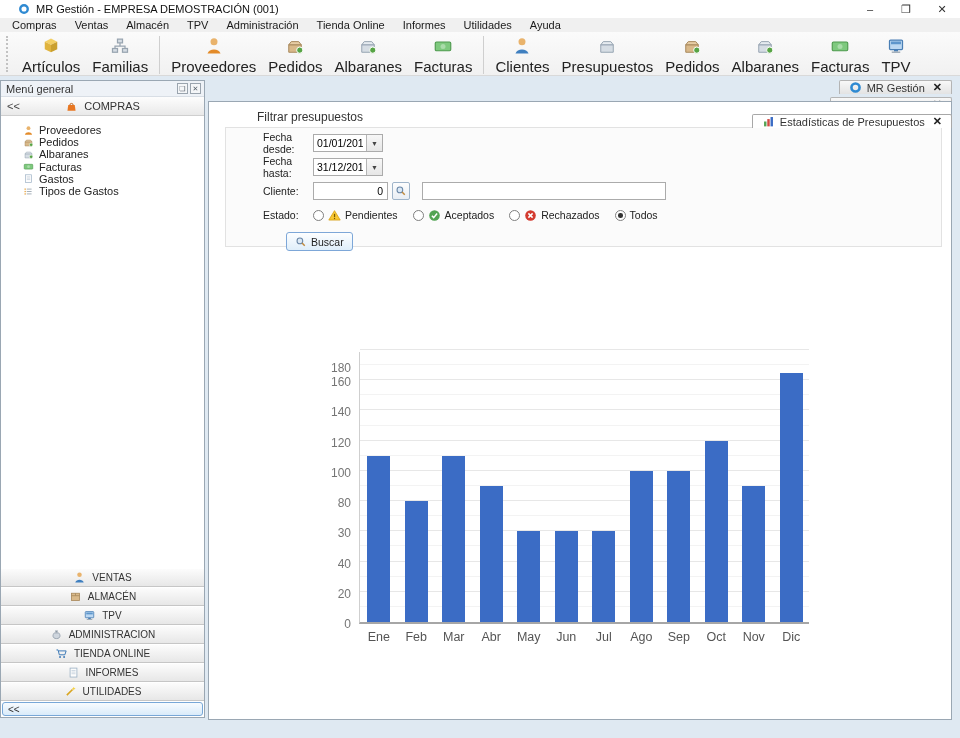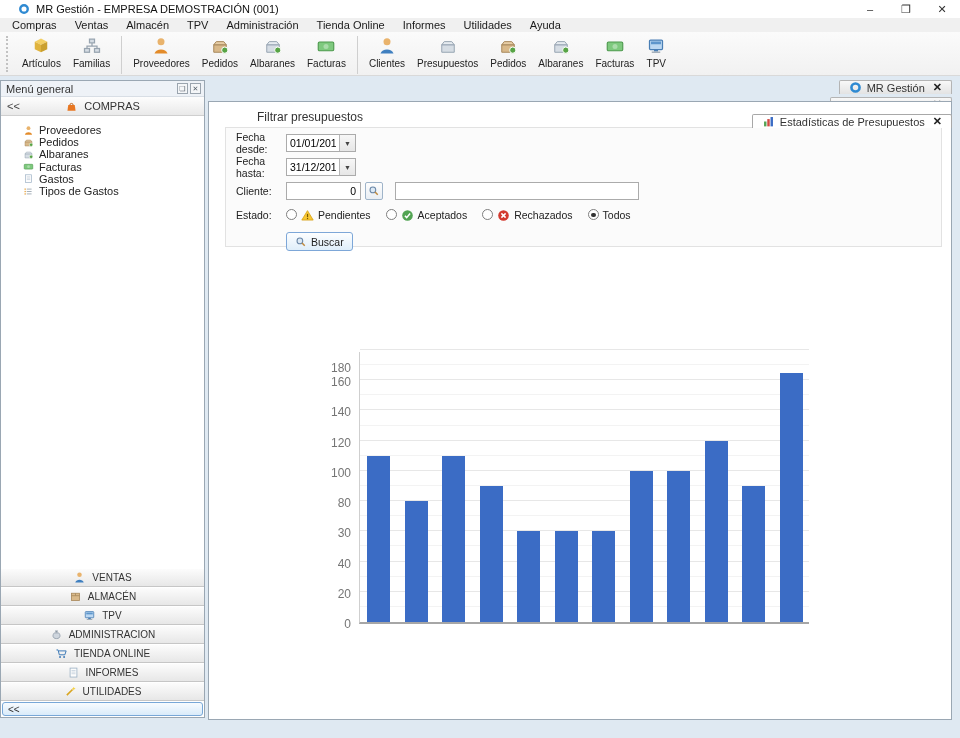--- a/index.html
+++ b/index.html
@@ -17,21 +17,21 @@
 
   
   .menubar { height:14px; background:#f0f0f0; display:flex; align-items:center; padding-left:3px; }
   .menubar .mitem { padding:0 9px; font-size:11px; color:#1a1a1a; line-height:14px; }
 
   
   .toolbar { height:44px; background:linear-gradient(#fbfbfb,#f1f1f1); border-bottom:1px solid #d9d9d9; display:flex; align-items:flex-start; padding:3px 2px 0 6px; }
   .grip { width:4px; height:36px; border-left:2px dotted #c2c2c2; margin:1px 6px 0 0; }
   .tbtn { display:flex; flex-direction:column; align-items:center; padding:1px 6px 0 6px; }
   .tbtn .ic { width:20px; height:20px; }
-  .tbtn .tlabel { margin-top:2px; font-size:10px; color:#222; white-space:nowrap; }
+  .tbtn .tlabel { margin-top:2px; font-size:15px; color:#222; white-space:nowrap; }
   .tsep { width:1px; background:#cfcfcf; height:38px; margin:1px 5px 0 5px; }
 
   
   .sidebar { position:absolute; left:0; top:80px; width:205px; height:638px; background:#fff; border:1px solid #9aa7b3; display:flex; flex-direction:column; }
   .sb-header { height:16px; background:#eef2f7; border-bottom:1px solid #d8dee5; display:flex; align-items:center; padding:0 3px 0 5px; }
   .sb-header .sb-title { flex:1; color:#333; }
   .dockbtn { width:11px; height:11px; border:1px solid #9aa4ae; background:#f4f6f8; display:flex; align-items:center; justify-content:center; font-size:7px; color:#5a646e; margin-left:2px; line-height:1; }
   .sb-section { position:relative; height:19px; background:linear-gradient(#fdfdfd,#e9e9e9); border-bottom:1px solid #cfcfcf; display:flex; align-items:center; }
   .sb-section .collapse { position:absolute; left:6px; color:#444; }
   .sb-section .seccenter { margin:0 auto; display:flex; align-items:center; gap:6px; color:#333; }
@@ -50,30 +50,30 @@
   .tab { height:20px; display:flex; align-items:center; gap:5px; padding:0 9px; background:linear-gradient(#f8f8f8,#e3e3e3); border:1px solid #b4b4b4; border-bottom:none; border-radius:2px 2px 0 0; color:#333; white-space:nowrap; }
   .tab .ic { width:13px; height:13px; }
   .tab .tclose { font-size:11px; font-weight:bold; color:#222; margin-left:3px; }
   .tab.active { background:#fff; height:21px; margin-bottom:-1px; position:relative; z-index:3; border-color:#a8a8a8; }
   .content { flex:1; background:#fff; border:1px solid #9aa7b3; position:relative; z-index:1; }
 
   
   .filter-title { position:absolute; left:16px; top:8px; color:#333; font-size:12px;margin-left:32px; }
   .filter-box { position:absolute; left:16px; right:9px; top:25px; height:120px; background:#fbfbfb; border:1px solid #e2e2e2; }
   .frow { display:flex; align-items:center; margin:6px 0 0 10px; height:18px; font-size:10.5px; color:#222; }
-  .flabel { width:50px; flex:none; }
+  .flabel { width:50px; flex:none;margin-left:27px; }
   .combo { display:flex; width:70px; height:18px; border:1px solid #ababab; background:#fff; }
   .combo input { flex:1; min-width:0; border:none; outline:none; font:inherit; text-align:right; padding:0 3px; background:#fff; }
   .combo .drop { width:16px; border-left:1px solid #b5b5b5; background:linear-gradient(#f7f7f7,#e6e6e6); display:flex; align-items:center; justify-content:center; font-size:7px; color:#444; }
   .num-input { width:75px; height:18px; border:1px solid #ababab; font:inherit; text-align:right; padding:0 4px; }
   .sq-btn { width:18px; height:18px; margin-left:4px; border:1px solid #9fb4c9; border-radius:2px; background:linear-gradient(#fdfdfd,#e9eef4); display:flex; align-items:center; justify-content:center; }
   .sq-btn .ic { width:12px; height:12px; }
   .name-input { width:244px; height:18px; border:1px solid #ababab; font:inherit; padding:0 4px; margin-left:12px; }
   .radio-group { display:flex; align-items:center; gap:15px; }
-  .radio-opt { display:flex; gap:4px; }
+  .radio-opt { display:flex; align-items:center; gap:4px; }
   .radio { width:11px; height:11px; border:1px solid #7f7f7f; border-radius:50%; background:#fff; position:relative; flex:none; }
   .radio.sel::after { content:""; position:absolute; left:2.5px; top:2.5px; width:4.5px; height:4.5px; border-radius:50%; background:#333; }
   .radio-opt .ic { width:13px; height:13px; }
   .buscar-btn { margin:8px 0 0 60px; height:19px; display:inline-flex; align-items:center; gap:4px; padding:0 8px; border:1px solid #7da7d8; border-radius:3px; background:linear-gradient(#fdfeff,#dfeefa); font-size:10.5px; color:#222; }
   .buscar-btn .ic { width:12px; height:12px; }
 
   
   .chart { position:absolute; left:112px; top:250px; display:flex; }
   .ycol { position:relative; width:38px; }
   .ylab { position:absolute; right:8px; font-size:12px; color:#757575; transform:translateY(7px); }
@@ -508,20 +508,34 @@
           <span class="ylab" style="bottom: 60.4444px;">40</span>
           <span class="ylab" style="bottom: 90.6667px;">30</span>
           <span class="ylab" style="bottom: 120.889px;">80</span>
           <span class="ylab" style="bottom: 151.111px;">100</span>
           <span class="ylab" style="bottom: 181.333px;">120</span>
           <span class="ylab" style="bottom: 211.556px;">140</span>
           <span class="ylab" style="bottom: 241.778px;">160</span>
           <span class="ylab" style="bottom: 256px;">180</span>
         </div>
       <div class="plot">
+        <div class="xlabels">
+            <span class="xlab" style="left: 18.75px;">Ene</span>
+            <span class="xlab" style="left: 56.25px;">Feb</span>
+            <span class="xlab" style="left: 93.75px;">Mar</span>
+            <span class="xlab" style="left: 131.25px;">Abr</span>
+            <span class="xlab" style="left: 168.75px;">May</span>
+            <span class="xlab" style="left: 206.25px;">Jun</span>
+            <span class="xlab" style="left: 243.75px;">Jul</span>
+            <span class="xlab" style="left: 281.25px;">Ago</span>
+            <span class="xlab" style="left: 318.75px;">Sep</span>
+            <span class="xlab" style="left: 356.25px;">Oct</span>
+            <span class="xlab" style="left: 393.75px;">Nov</span>
+            <span class="xlab" style="left: 431.25px;">Dic</span>
+          </div>
       <div class="gridline minor" style="bottom: 15.1111px;"></div>
           <div class="gridline" style="bottom: 30.2222px;"></div>
           <div class="gridline minor" style="bottom: 45.3333px;"></div>
           <div class="gridline" style="bottom: 60.4444px;"></div>
           <div class="gridline minor" style="bottom: 75.5556px;"></div>
           <div class="gridline" style="bottom: 90.6667px;"></div>
           <div class="gridline minor" style="bottom: 105.778px;"></div>
           <div class="gridline" style="bottom: 120.889px;"></div>
           <div class="gridline minor" style="bottom: 136px;"></div>
           <div class="gridline" style="bottom: 151.111px;"></div>

